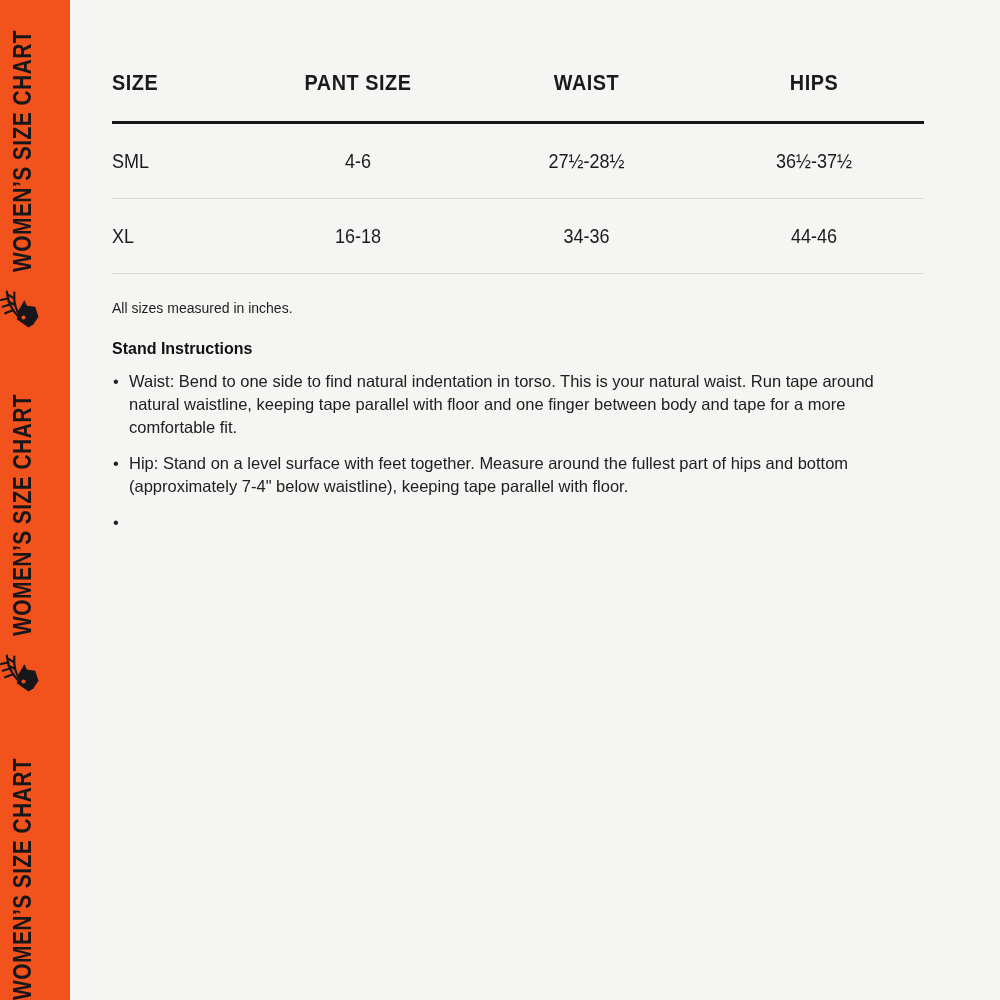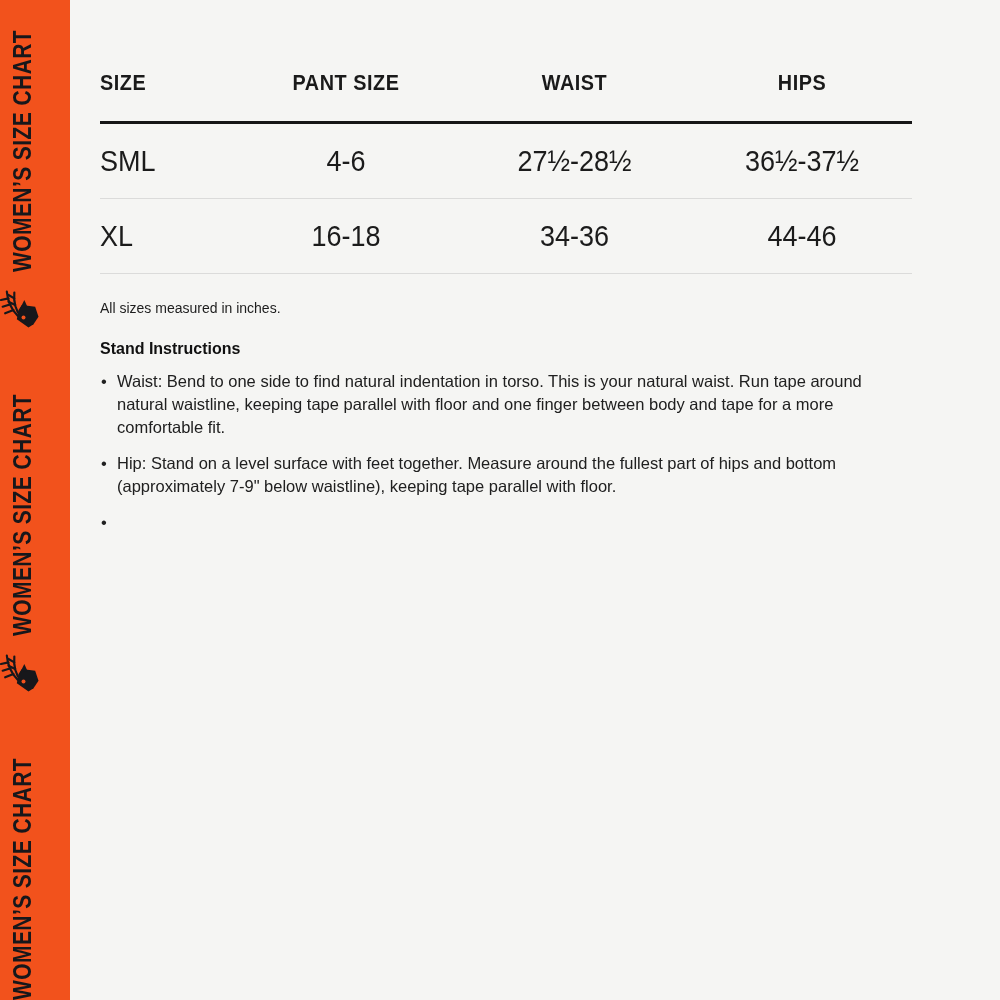--- a/index.html
+++ b/index.html
@@ -35,40 +35,40 @@
     font-weight: bold;
     letter-spacing: 0.5px;
     color: #17171b;
     transform: scaleX(0.84) scaleY(1.06);
     transform-origin: left center;
   }
   .sidebar-logo { flex: 0 0 auto; }
 
   
   .content {
-    position: absolute; left: 100px; top: 0;
+    position: absolute; left: 112px; top: 0;
     width: 812px;
   }
 
   .t-header {
     display: grid;
     grid-template-columns: 135px 222px 235px 220px;
     padding-top: 72px; padding-bottom: 27px;
     border-bottom: 3px solid #161616;
     font-size: 22px; font-weight: bold;
     letter-spacing: 0.6px;
     line-height: 22px;
   }
   .t-row {
     display: grid;
     grid-template-columns: 135px 222px 235px 220px;
     height: 75px;
     align-items: center;
     border-bottom: 1px solid #dbdbda;
-    font-size: 30px;
+    font-size: 20px;
     font-weight: 400;
     color: #1b1b1b;
   }
   .cell-left  { text-align: left;  transform: scaleX(0.9); transform-origin: left center; }
   .cell-mid   { text-align: center; transform: scaleX(0.9); transform-origin: center center; }
 
   .note {
     margin-top: 26px;
     font-size: 14px;
     color: #1d1d1d;
@@ -167,21 +167,21 @@
 
     <p class="note">All sizes measured in inches.</p>
 
     <h3 class="instr-title">Stand Instructions</h3>
 
     <ul class="instr-list">
       <li>
         <span class="dot">•</span><span>Waist: Bend to one side to find natural indentation in torso. This is your natural waist. Run tape around natural waistline, keeping tape parallel with floor and one finger between body and tape for a more comfortable fit.</span>
       </li>
       <li>
-        <span class="dot">•</span><span>Hip: Stand on a level surface with feet together. Measure around the fullest part of hips and bottom (approximately 7-9" below waistline), keeping tape parallel with floor.</span>
+        <span class="dot">•</span><span>Hip: Stand on a level surface with feet together. Measure around the fullest part of hips and bottom (approximately 7-4" below waistline), keeping tape parallel with floor.</span>
       </li>
       <li>
         <span class="dot">•</span>
       </li>
     </ul>
 
   </main>
 </div>
 
 </body></html>

